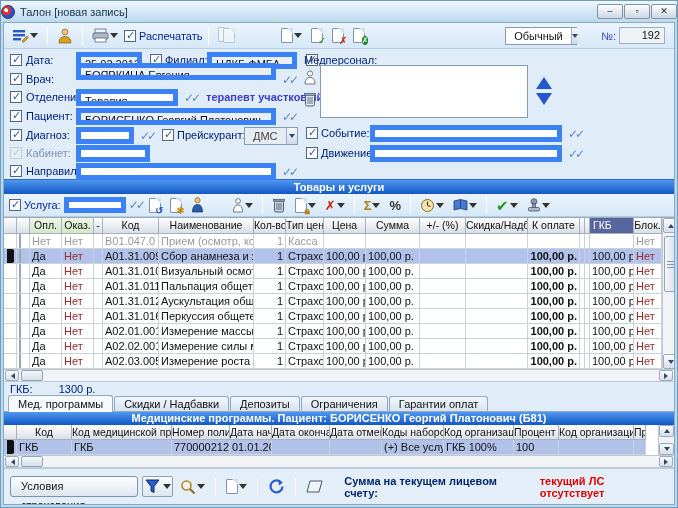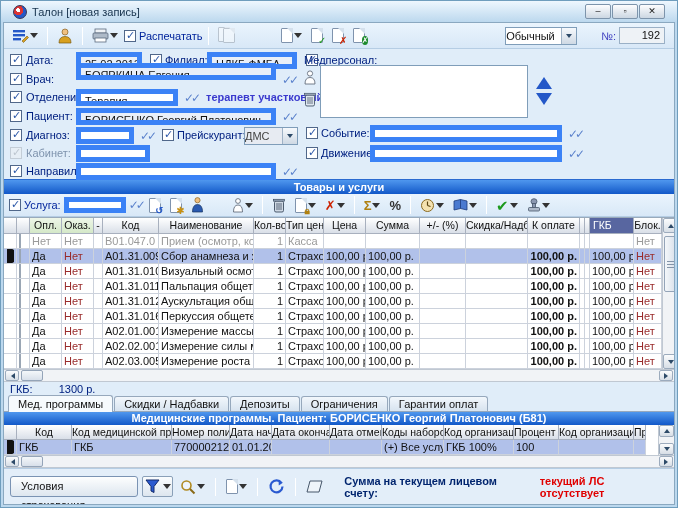--- a/index.html
+++ b/index.html
@@ -4,21 +4,21 @@
 <style>
   * { margin:0; padding:0; box-sizing:border-box; }
   html,body { width:678px; height:508px; }
   body { font-family:"Liberation Sans","DejaVu Sans",sans-serif; font-size:11px; color:#111; }
 
   .win { width:678px; height:508px; border:1px solid #6f9dbd; background:#bcd8ee;
          display:flex; flex-direction:column; overflow:hidden; }
   .frame { flex:1; display:flex; flex-direction:column; margin:0 2px 2px 2px; border:1px solid #8aa8c0; background:#e0edf9; overflow:hidden; }
 
   
-  .titlebar { height:21px; display:flex; align-items:center; padding:0 12px;
+  .titlebar { height:21px; display:flex; align-items:center; padding:0 0;
               background:linear-gradient(#eef7fe,#bcd8ee); }
   .app-ico { width:14px; height:14px; border-radius:50%; background:radial-gradient(circle at 35% 35%, #ffffff 0 18%, #d33 19% 45%, #2458c8 46%); border:1px solid #335; margin-right:5px; flex:none; }
   .title { font-size:11px; color:#16324c; flex:1; }
   .wbtns { display:flex; gap:1px; }
   .wbtn { width:26px; height:15px; border:1px solid #7d94ab; border-radius:2px;
           background:linear-gradient(#fdfdfe,#ccd7e2); font-size:9px; line-height:13px; text-align:center; color:#222; }
 
   
   .tb { height:26px; display:flex; align-items:center; gap:3px; padding:0 5px;
         background:linear-gradient(#eaf4fd,#d8e8f7); border-bottom:1px solid #b5cde4; }
@@ -27,21 +27,21 @@
   .dd { width:0; height:0; border:4px solid transparent; border-top:5px solid #333; margin-top:4px; }
   .doc { width:12px; height:15px; background:#fff; border:1px solid #7f93ad; border-radius:1px; position:relative; }
   .doc::before { content:""; position:absolute; right:-1px; top:-1px; border:3px solid transparent; border-top-color:#d4e0ec; border-right-color:#d4e0ec; }
   .badge { position:absolute; right:-4px; bottom:-4px; font-size:10px; font-weight:bold; line-height:10px; }
   .b-ok { color:#1d9a1d; } .b-x { color:#cc2200; }
   .b-circ { width:10px; height:10px; background:#1d8a2d; border-radius:50%; color:#fff; font-size:8px; line-height:10px; text-align:center; font-weight:bold; }
   .dis { opacity:.45; filter:grayscale(.6); }
   .glyph { font-weight:bold; font-size:13px; line-height:13px; }
 
   .combo { display:inline-flex; height:18px; border:1px solid #7f9db9; background:#fff; align-items:center; }
-  .combo .cv { padding:0 0; flex:1; }
+  .combo .cv { padding:0 8px; flex:1; }
   .combo .cbtn { width:15px; height:100%; background:linear-gradient(#f6f9fc,#cfd9e4); border-left:1px solid #9fb2c6; display:flex; align-items:center; justify-content:center; }
   .tri-d { width:0; height:0; border:3px solid transparent; border-top:4px solid #2d4a68; margin-top:3px; }
   .tri-u { width:0; height:0; border:3px solid transparent; border-bottom:4px solid #2d4a68; margin-bottom:3px; }
   .tri-l { width:0; height:0; border:3px solid transparent; border-right:4px solid #2d4a68; margin-right:2px; }
   .tri-r { width:0; height:0; border:3px solid transparent; border-left:4px solid #2d4a68; margin-left:2px; }
   .num-lbl { color:#4040c0; }
   .numbox { width:46px; height:17px; border:1px solid #9ab0c6; background:#eef2f6; text-align:right; padding:1px 4px; }
 
   
   .cb { width:12px; height:12px; border:1px solid #50678a; background:#fff; display:inline-block; position:relative; flex:none; }

